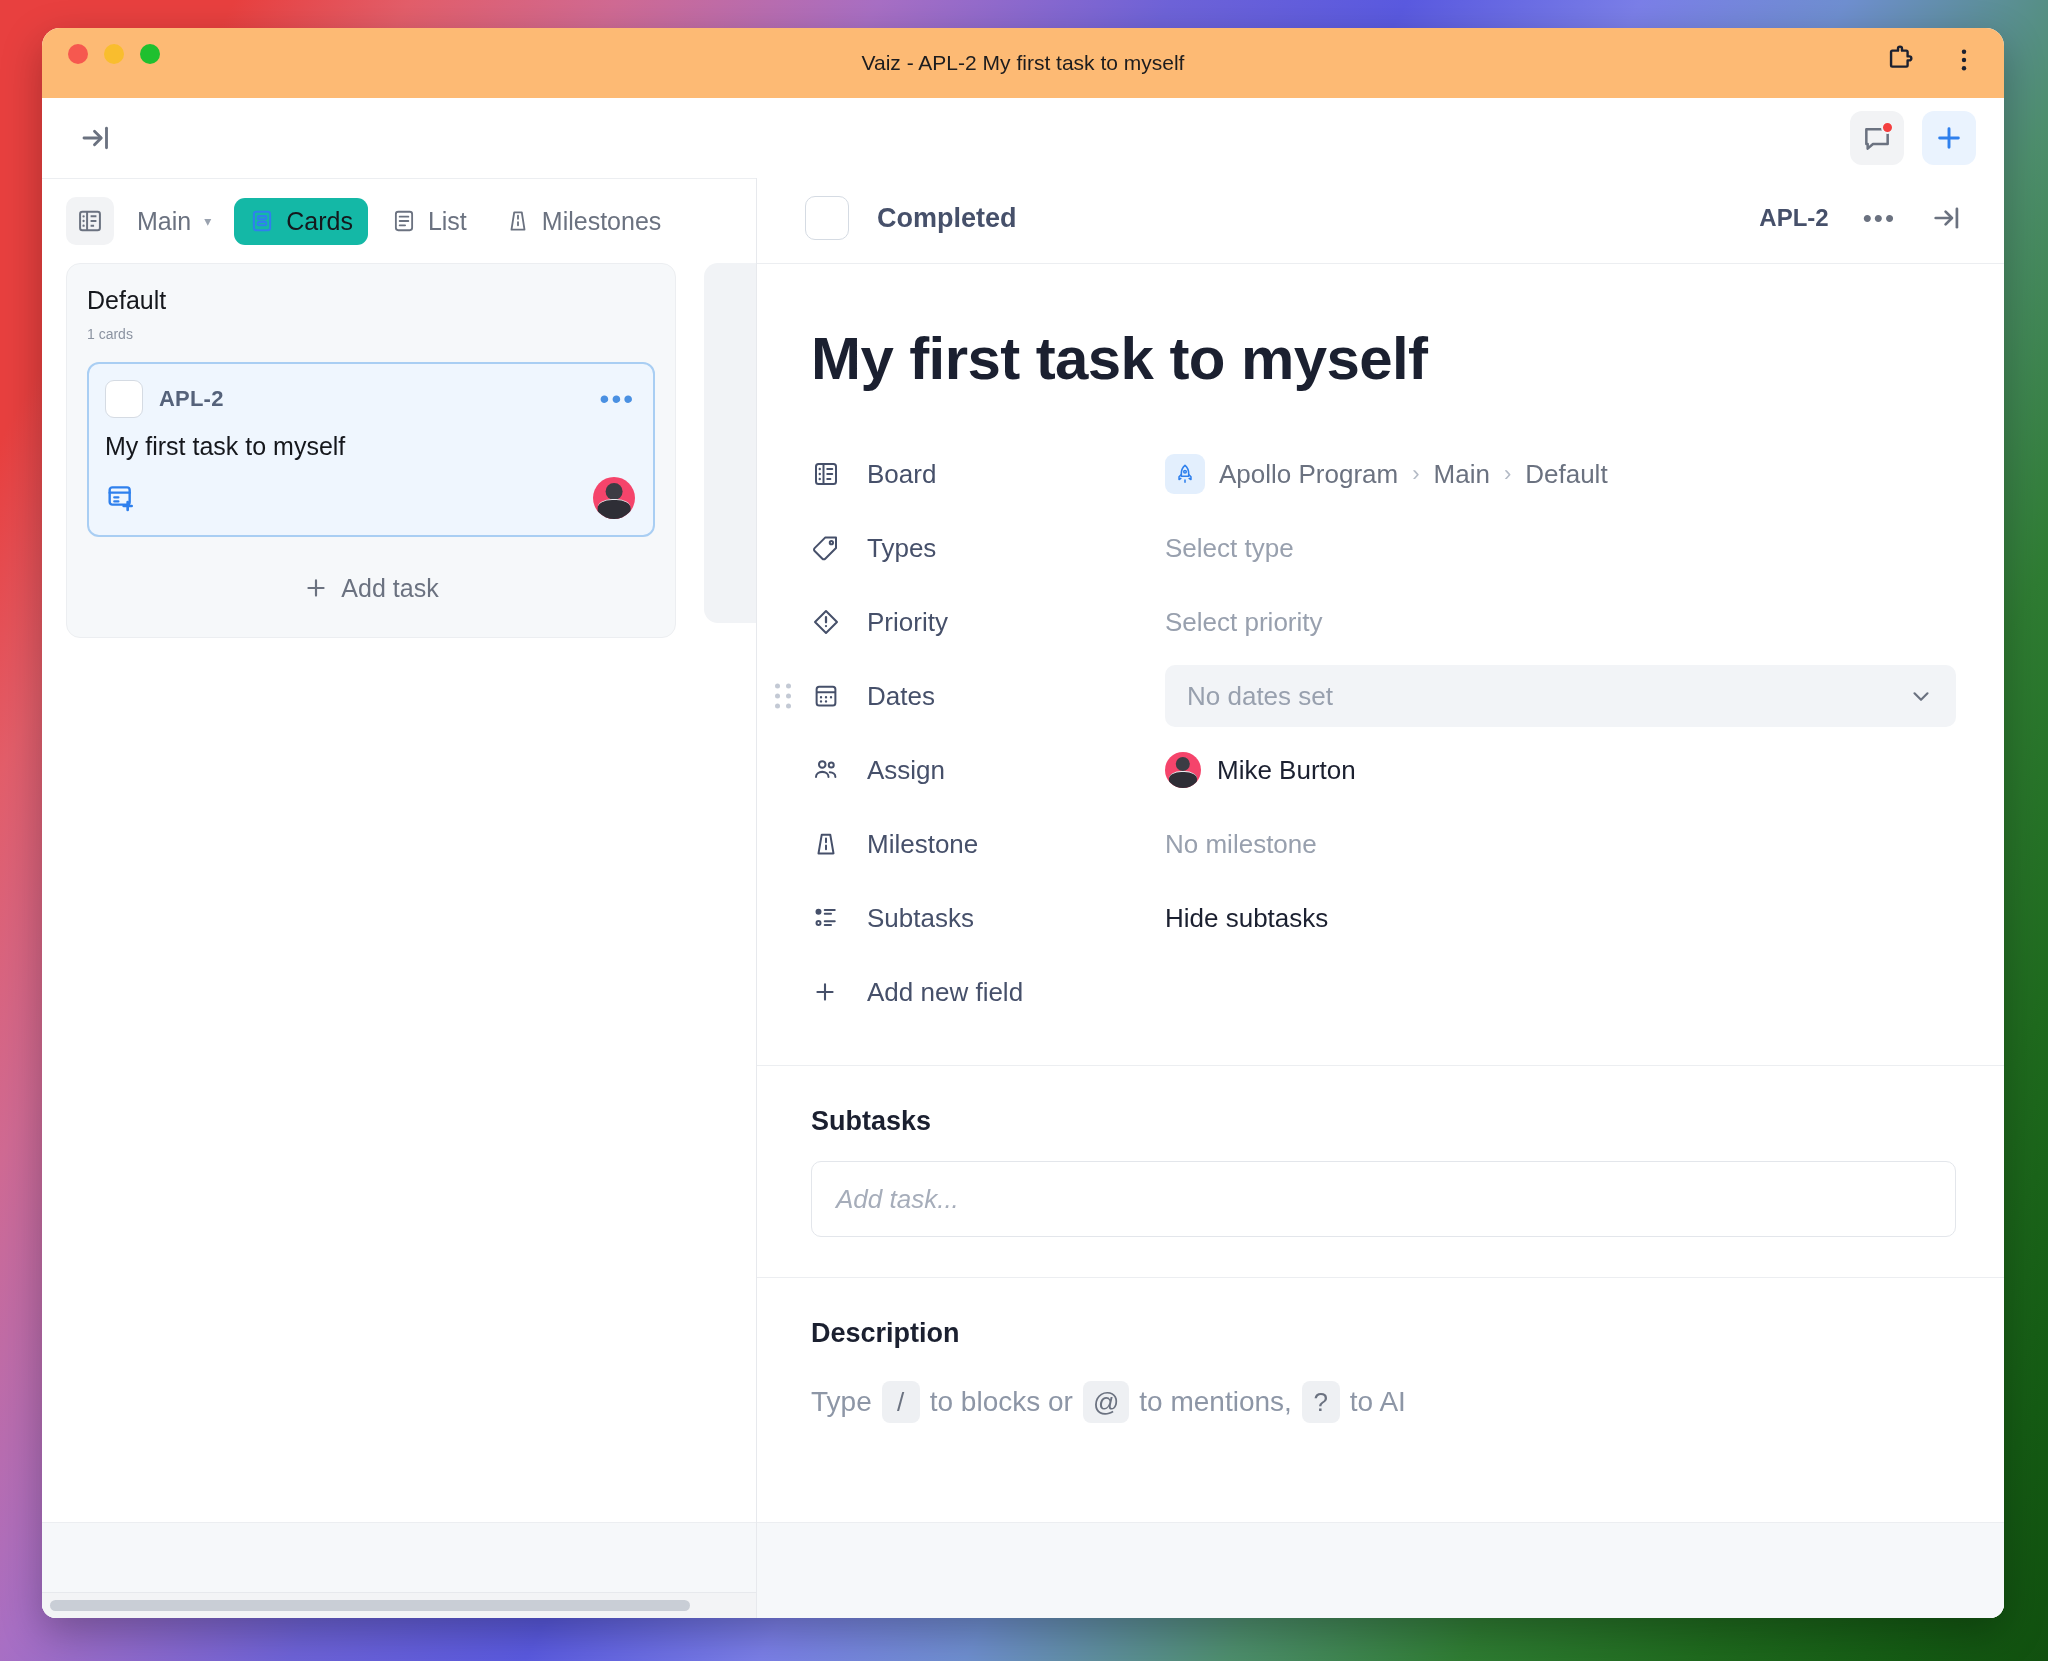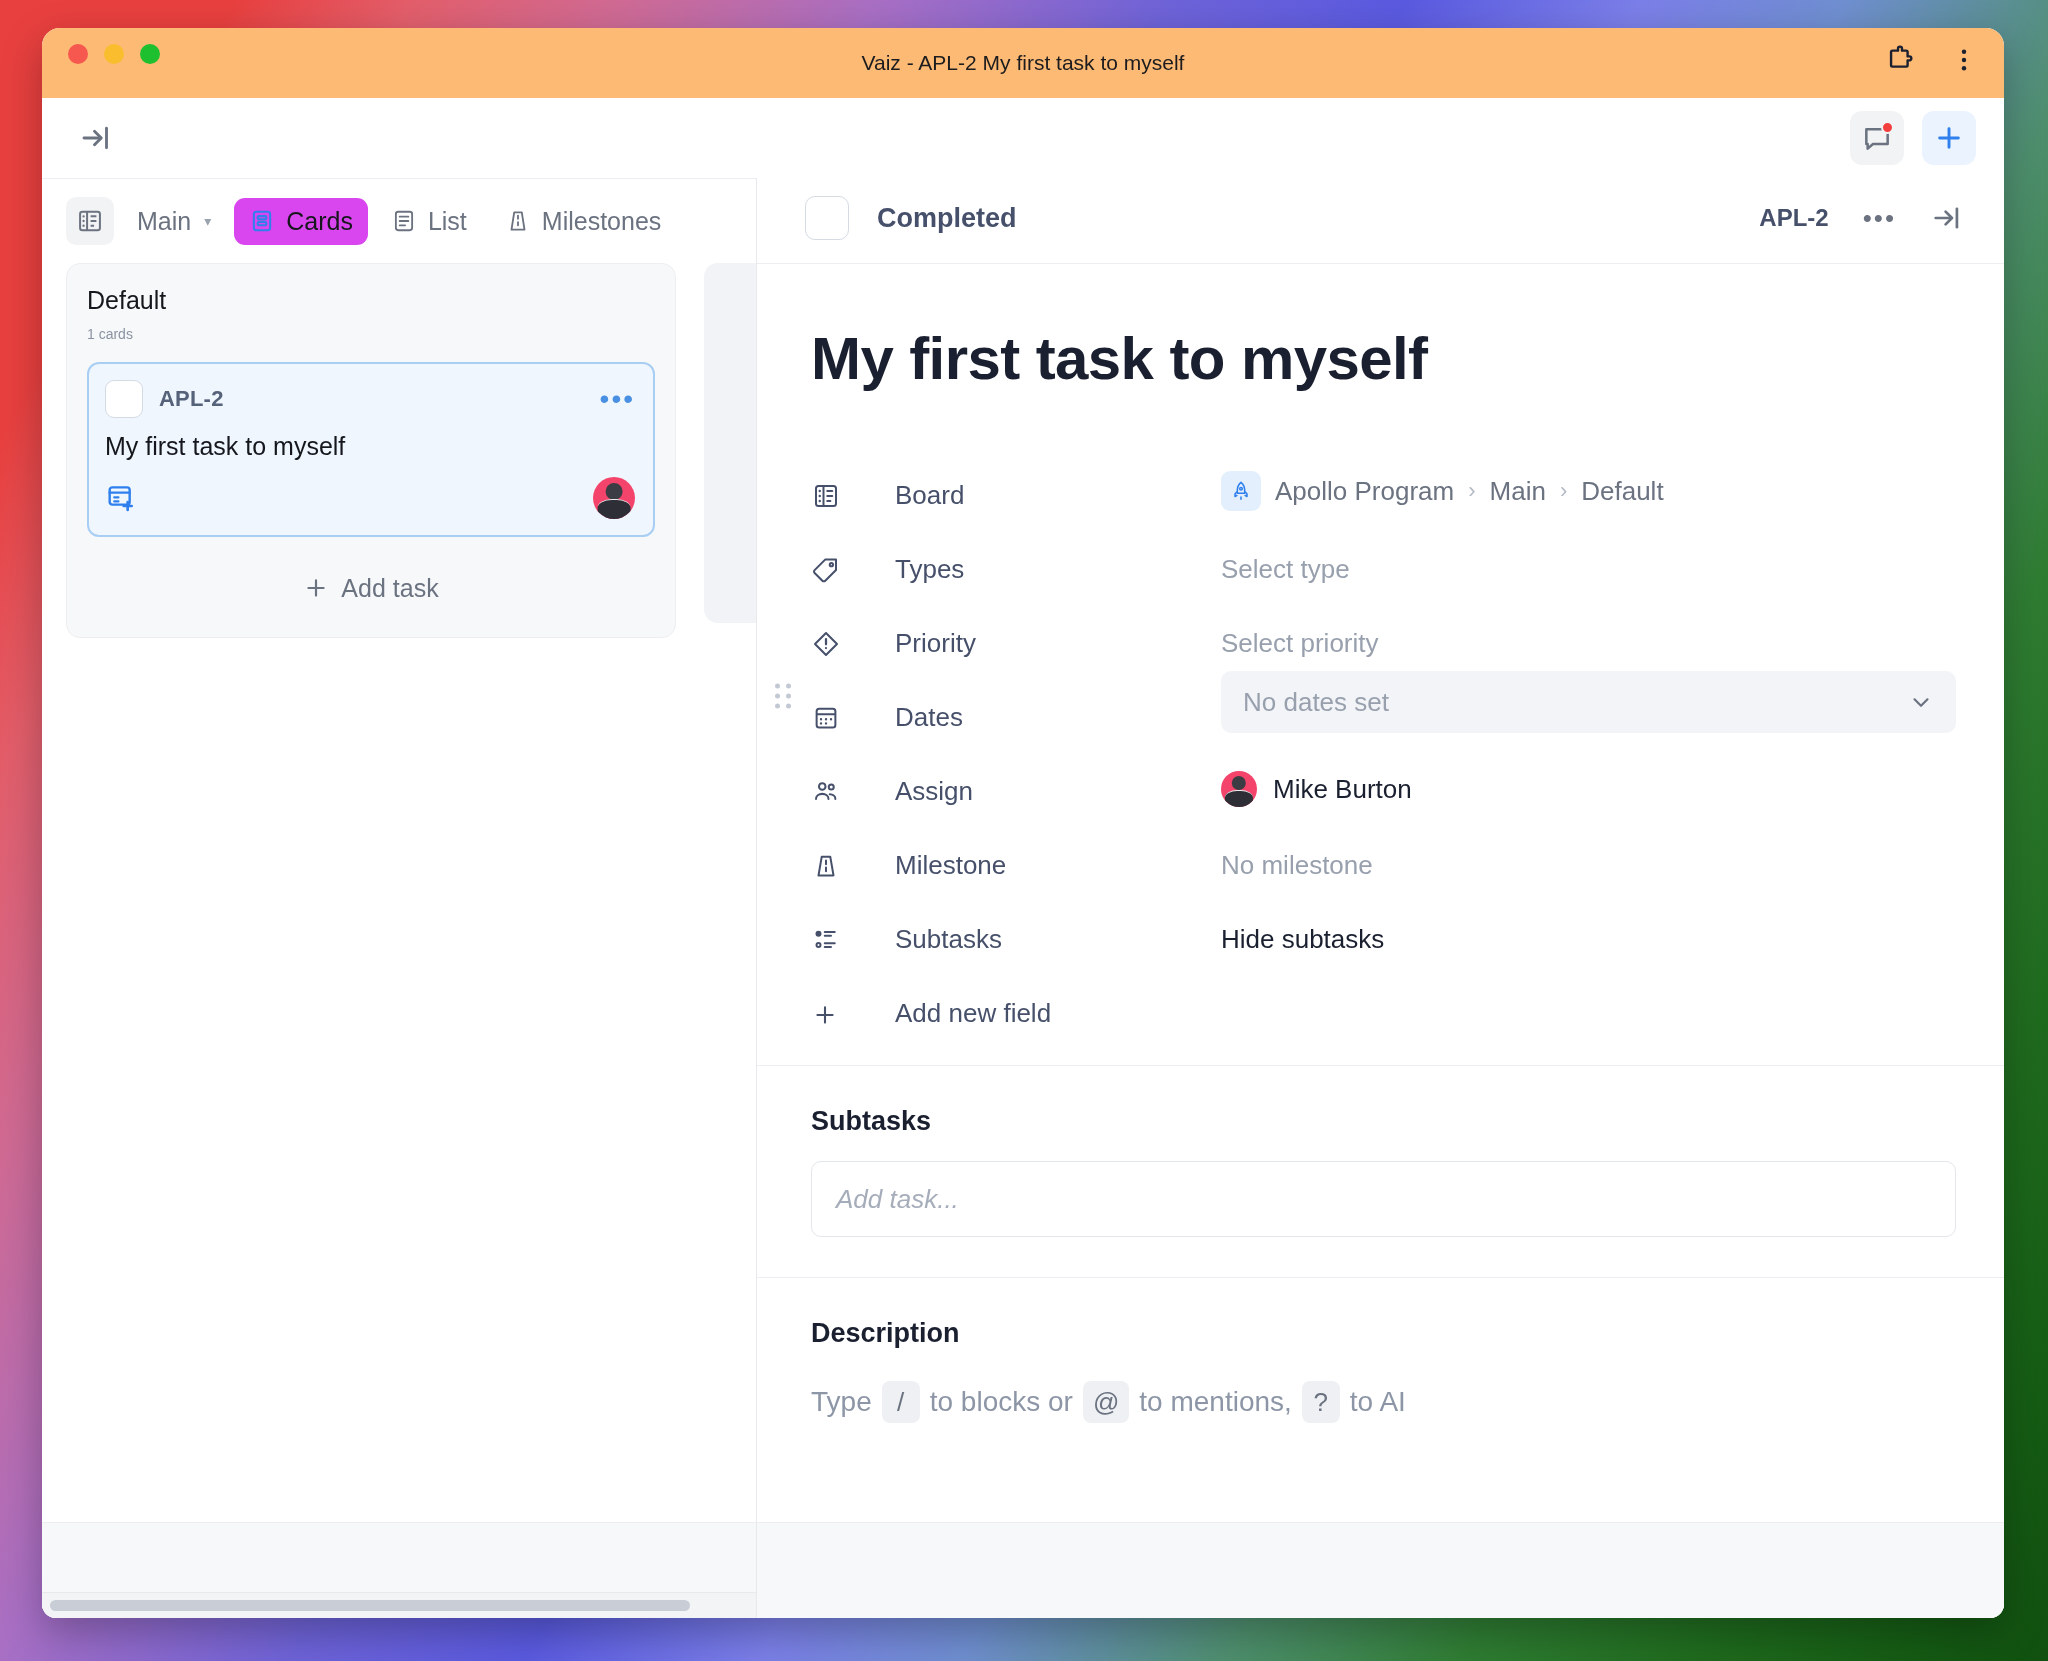--- a/index.html
+++ b/index.html
@@ -98,21 +98,21 @@
   .vt-iconbtn {
     width: 48px; height: 48px; border-radius: 10px;
     background: #f2f3f5;
     display: flex; align-items: center; justify-content: center;
   }
   .vt {
     display: flex; align-items: center; gap: 11px;
     padding: 9px 15px; border-radius: 11px;
     font-size: 25px; color: #6b7280; white-space: nowrap;
   }
-  .vt.active { background: #d946ef; color: #15171c; }
+  .vt.active { background: #14b8a6; color: #15171c; }
   .vt .caret { font-size: 14px; color: #9aa2af; margin-left: 2px; }
 
   .columns {
     flex: 1; position: relative; overflow: hidden;
     padding: 0 0 0 24px;
   }
   .column {
     position: absolute; top: 0; left: 24px;
     width: 610px;
     background: #f6f8fa;
@@ -205,22 +205,22 @@
 
   .detail-scroll { flex: 1; overflow: hidden; }
 
   .task-title {
     font-size: 60px; font-weight: 700; color: #1b2030;
     padding: 60px 48px 0 54px; letter-spacing: -.6px;
   }
 
   .props { padding: 44px 48px 36px 54px; }
   .prop {
-    display: flex; align-items: flex-end;
-    height: 74px; position: relative; gap: 28px;
+    display: flex; align-items: center;
+    height: 74px; position: relative;
   }
   .prop-handle {
     position: absolute; left: -36px; top: 50%; transform: translateY(-50%);
     display: grid; grid-template-columns: repeat(2, 5px);
     grid-gap: 5px 6px;
   }
   .prop-handle i { width: 5px; height: 5px; border-radius: 50%; background: #c3c9d4; display: block; }
   .prop-icon { width: 34px; display: flex; align-items: center; justify-content: flex-start; flex: none; }
   .prop-label { width: 298px; margin-left: 22px; font-size: 26px; color: #46506a; flex: none; }
   .prop-value { font-size: 26px; color: #1b2030; display: flex; align-items: center; }

